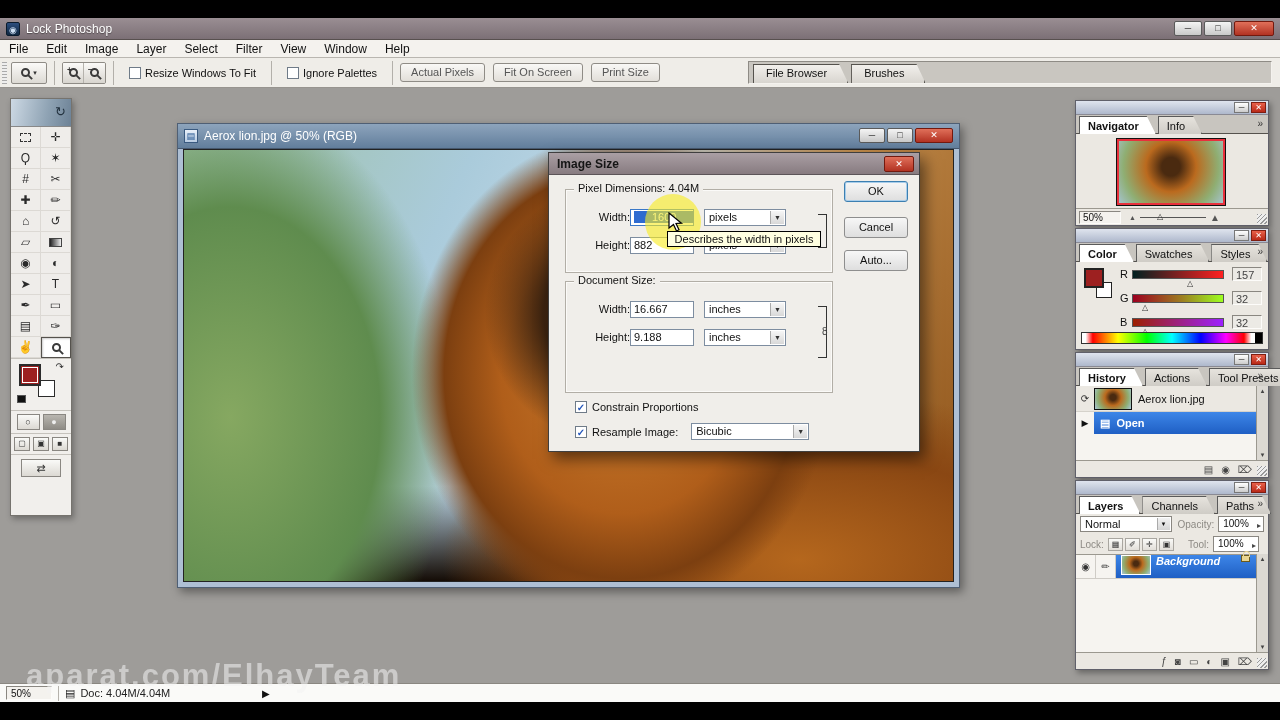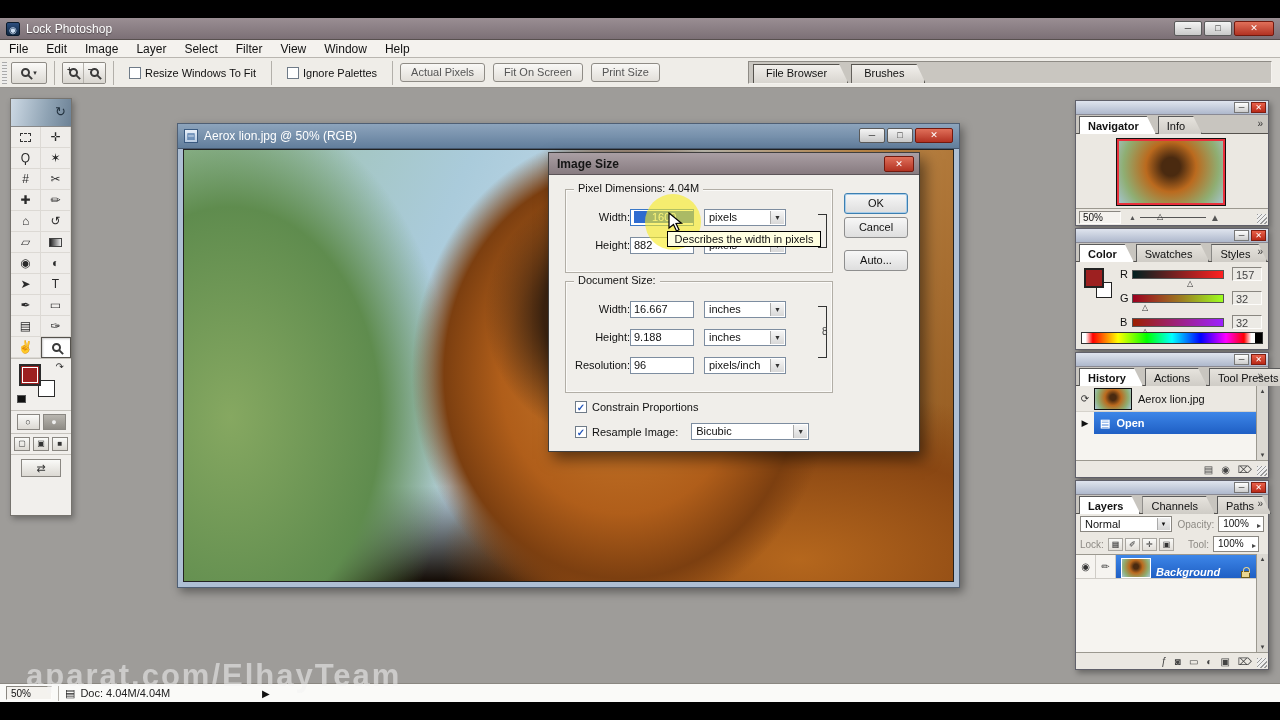--- a/index.html
+++ b/index.html
@@ -200,21 +200,21 @@
   .dim { color:#8d8a84; font-size:10px; margin-left:6px; }
   .spinbox { width:46px; height:16px; border:1px solid #8a8781; background:#fff; font-size:10px;
     line-height:14px; padding-left:4px; position:relative; margin-left:4px;}
   .spinbox .sa { position:absolute; right:2px; top:2px; font-size:8px; color:#444; }
   .lockicons { display:flex; gap:2px; margin-left:4px; }
   .lico { width:15px; height:13px; border:1px solid #a9a6a0; background:linear-gradient(#fafaf8,#e2dfd9);
     font-size:8px; text-align:center; line-height:12px; color:#333; }
   .llist { position:absolute; left:0; right:12px; top:73px; bottom:17px; background:#f6f4f0; border-top:1px solid #9b988f;}
   .layerrow { height:24px; display:flex; align-items:center; border-bottom:1px solid #cfccc6; }
   .cell { width:20px; height:100%; border-right:1px solid #cfccc6; text-align:center; font-size:10px; line-height:24px; color:#333;}
-  .lay-sel { flex:1; height:100%; background:linear-gradient(#3d86e8,#1f5fc4); display:flex; align-items:flex-end; position:relative;}
+  .lay-sel { flex:1; height:100%; background:linear-gradient(#3d86e8,#1f5fc4); display:flex; align-items:flex-start; position:relative;}
   .lthumb { width:30px; height:20px; border:1px solid #fff; margin:0 5px; }
   .lname { color:#fff; font-weight:bold; font-style:italic; font-size:11px; }
   .padlock { position:absolute; right:6px; width:9px; height:7px; background:#e8d590; border:1px solid #6b5a1c; }
   .padlock::before { content:""; position:absolute; left:1px; top:-5px; width:5px; height:5px;
     border:1.5px solid #e8d590; border-bottom:none; border-radius:4px 4px 0 0; }
 
   
   #statusbar { position:absolute; left:0; top:683px; width:1280px; height:19px; background:#fafaf8;
     border-top:1px solid #8a8781; display:flex; align-items:center; z-index:10; }
   .st-zoom { width:46px; height:14px; margin-left:6px; font-size:10px; padding:1px 0 0 4px; }
@@ -371,40 +371,35 @@
       <span class="fcombo"><span>pixels</span><span class="ca">▼</span></span>
     </div>
     <div class="frow" style="left:0;top:46px">
       <span class="flabel">Height:</span>
       <span class="finput"><span>882</span></span>
       <span class="fcombo"><span>pixels</span><span class="ca">▼</span></span>
     </div>
     <div class="bracket" style="left:252px;top:24px;height:34px"></div>
   </div>
 
-  <div class="dbtn def" style="top:40px">OK</div>
+  <div class="dbtn def" style="top:28px">OK</div>
   <div class="dbtn" style="top:64px">Cancel</div>
   <div class="dbtn" style="top:97px">Auto...</div>
 
   <div class="gbox" style="left:16px;top:128px;width:268px;height:112px">
     <span class="legend">Document Size:</span>
     <div class="frow" style="left:0;top:18px">
       <span class="flabel">Width:</span>
       <span class="finput"><span>16.667</span></span>
       <span class="fcombo"><span>inches</span><span class="ca">▼</span></span>
     </div>
     <div class="frow" style="left:0;top:46px">
       <span class="flabel">Height:</span>
       <span class="finput"><span>9.188</span></span>
       <span class="fcombo"><span>inches</span><span class="ca">▼</span></span>
-    </div>
-    <div class="frow" style="left:0;top:74px">
-      <span class="flabel">Resolution:</span>
-      <span class="finput"><span>96</span></span>
-      <span class="fcombo"><span>pixels/inch</span><span class="ca">▼</span></span>
     </div>
     <div class="bracket" style="left:252px;top:24px;height:52px"></div>
     <span class="linkglyph" style="left:256px;top:44px">8</span>
   </div>
 
   <div class="chkrow" style="left:26px;top:248px">
     <span class="cb">✓</span>
     <span>Constrain Proportions</span>
   </div>
   <div class="chkrow" style="left:26px;top:270px">

